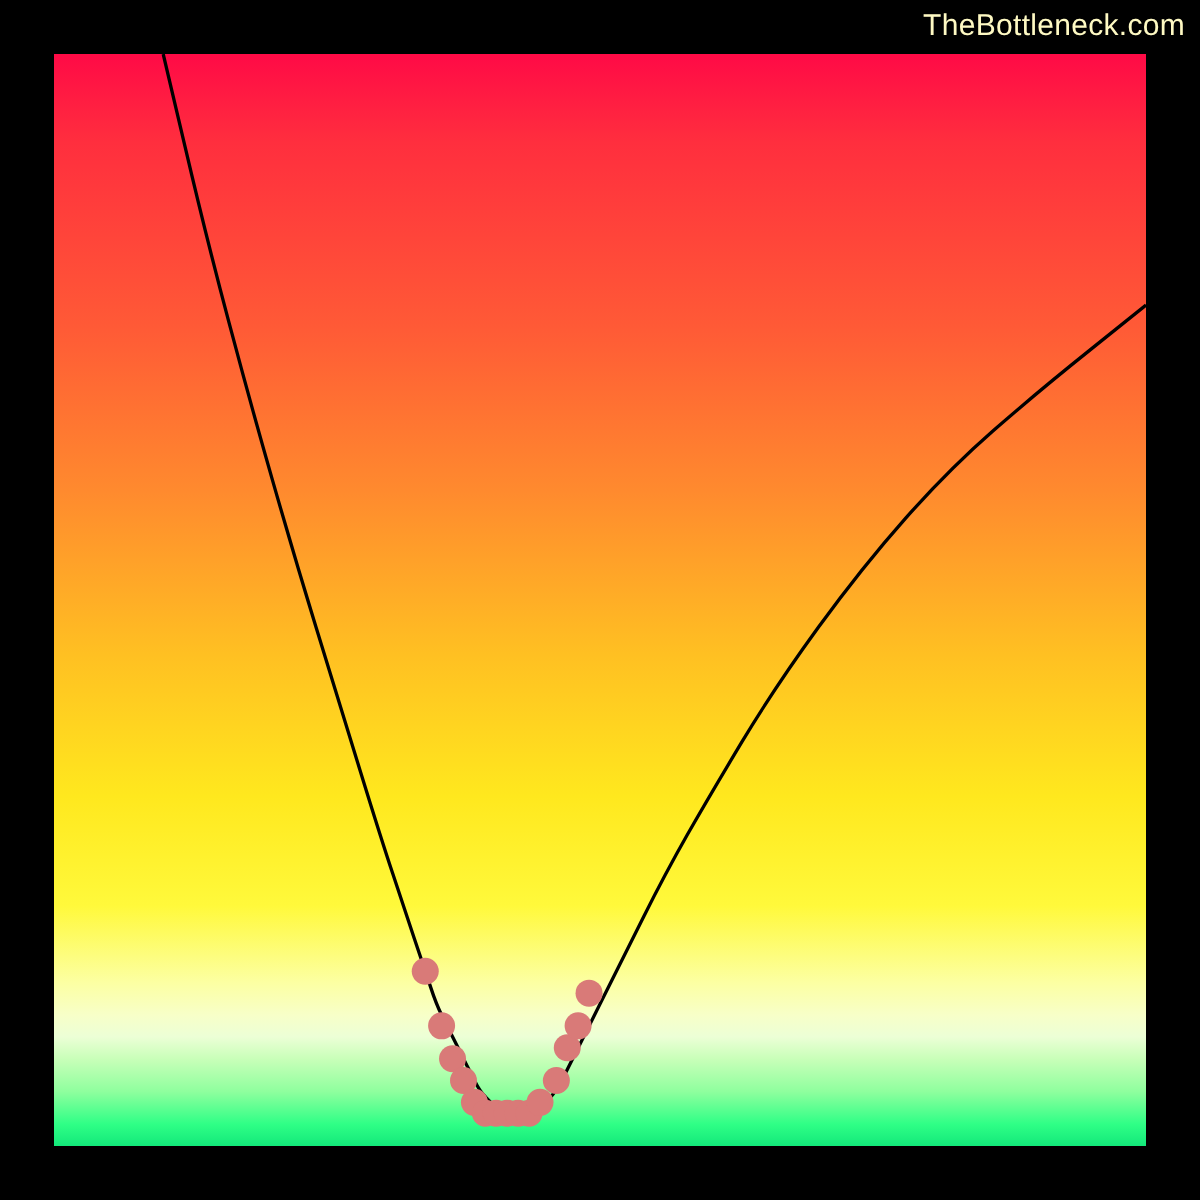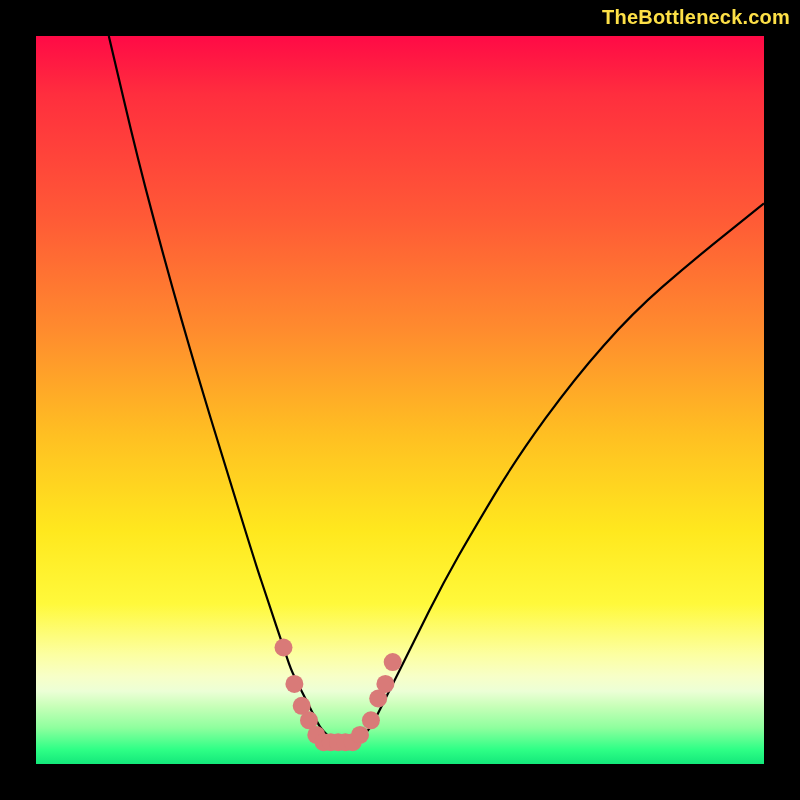--- a/index.html
+++ b/index.html
@@ -48,22 +48,22 @@
   }
   .curve-svg {
     position: absolute;
     inset: 0;
   }
   .attribution {
     position: absolute;
     top: 6px;
     right: 10px;
     font-size: 20px;
-    font-weight: 700;
-    color: #fde047;
+    font-weight: 400;
+    color: #fef9c3;
     letter-spacing: 0.2px;
   }
 </style>
 </head>
 <body>
 
 <div class="frame">
   <div class="plot-area">
     <div class="gradient-bg"></div>
     <svg class="curve-svg" viewBox="0 0 728 728" preserveAspectRatio="none">

